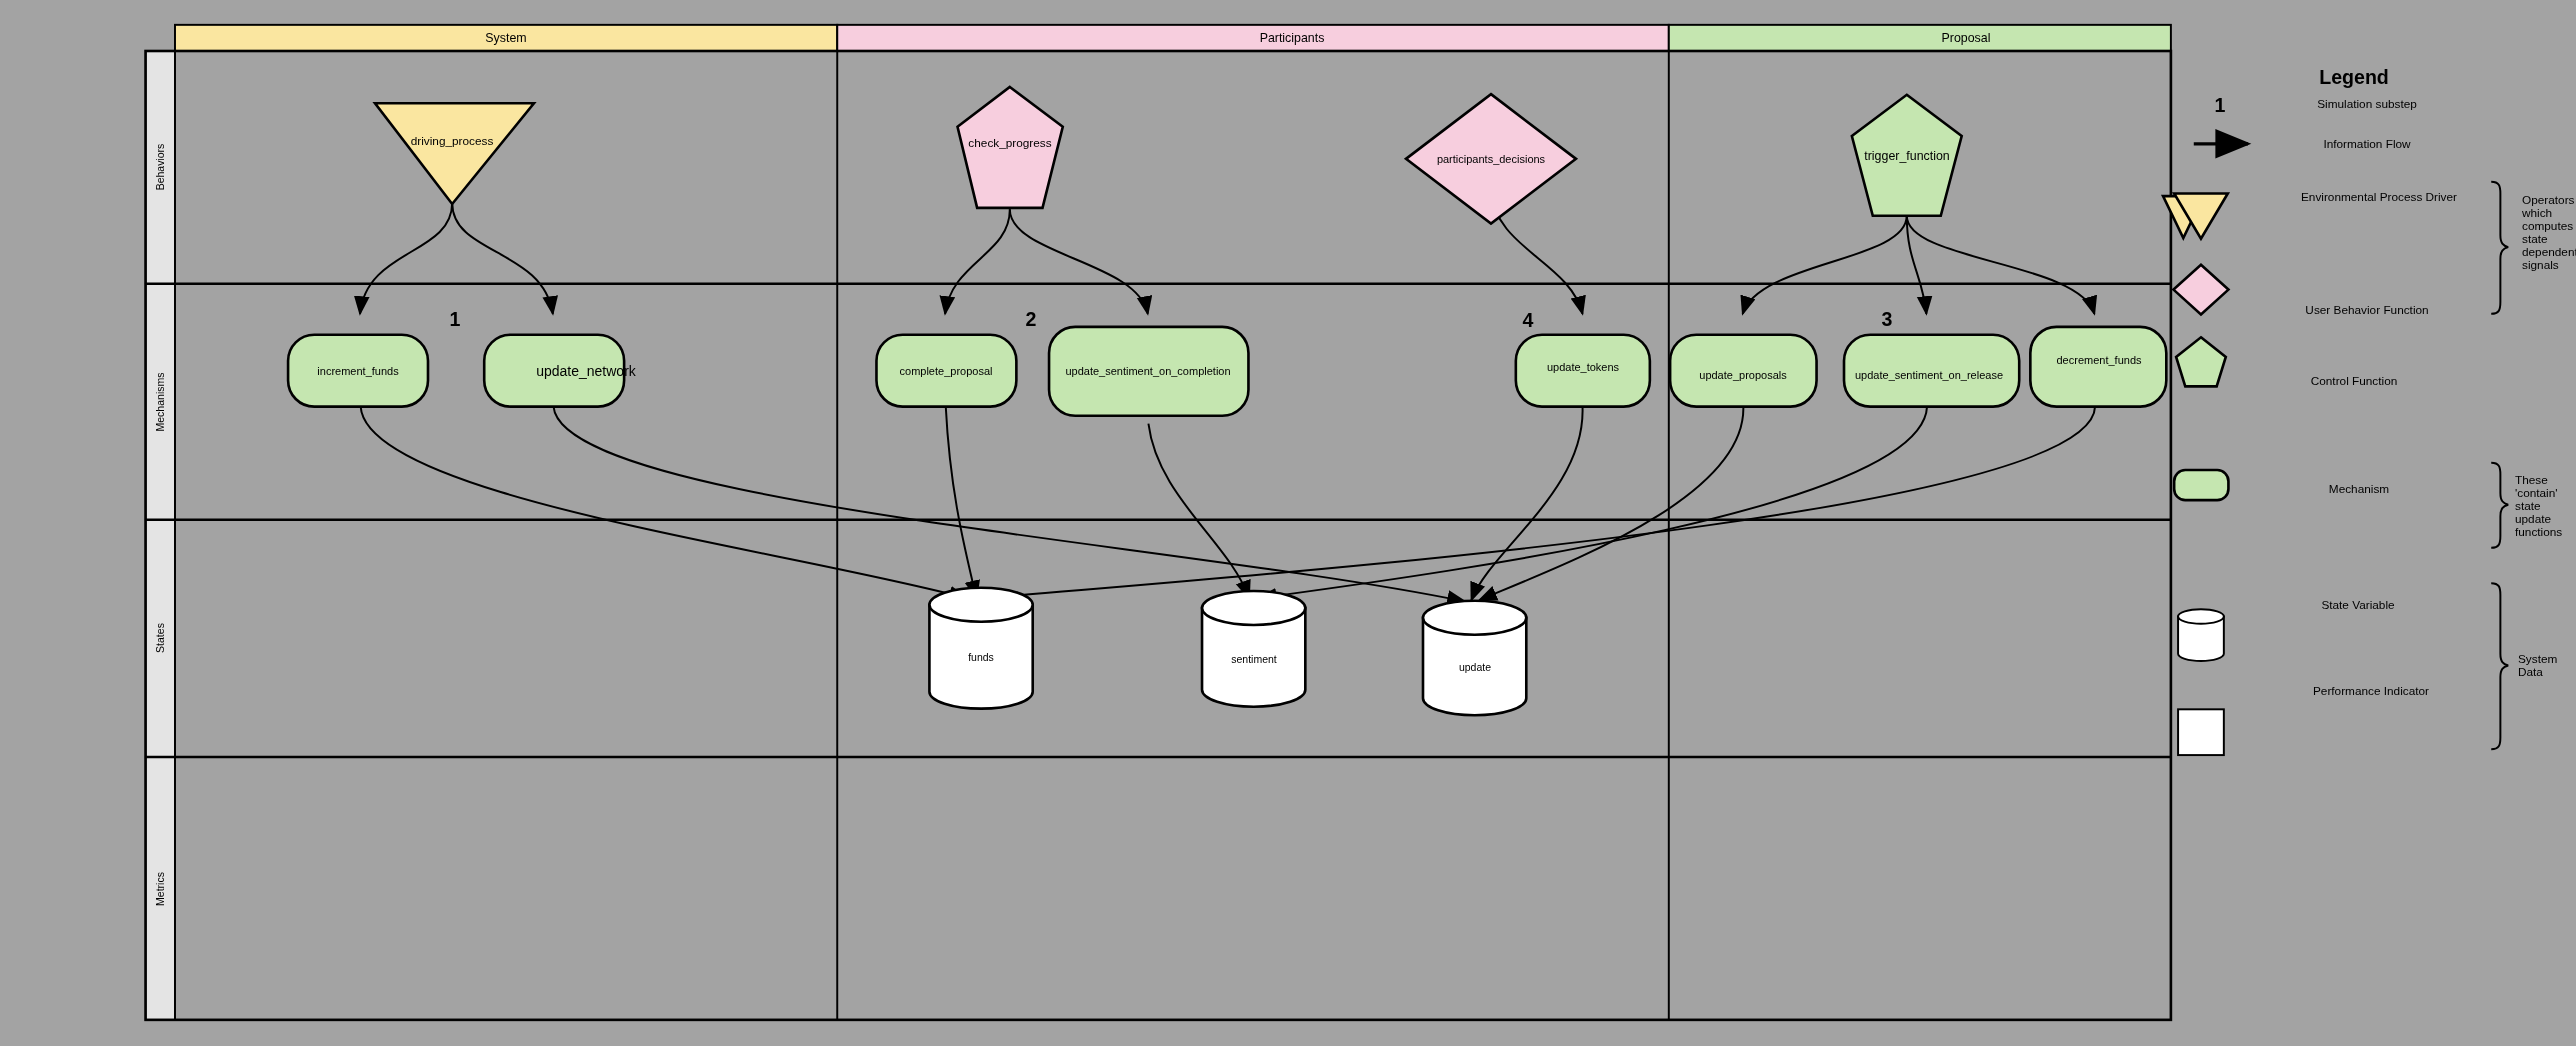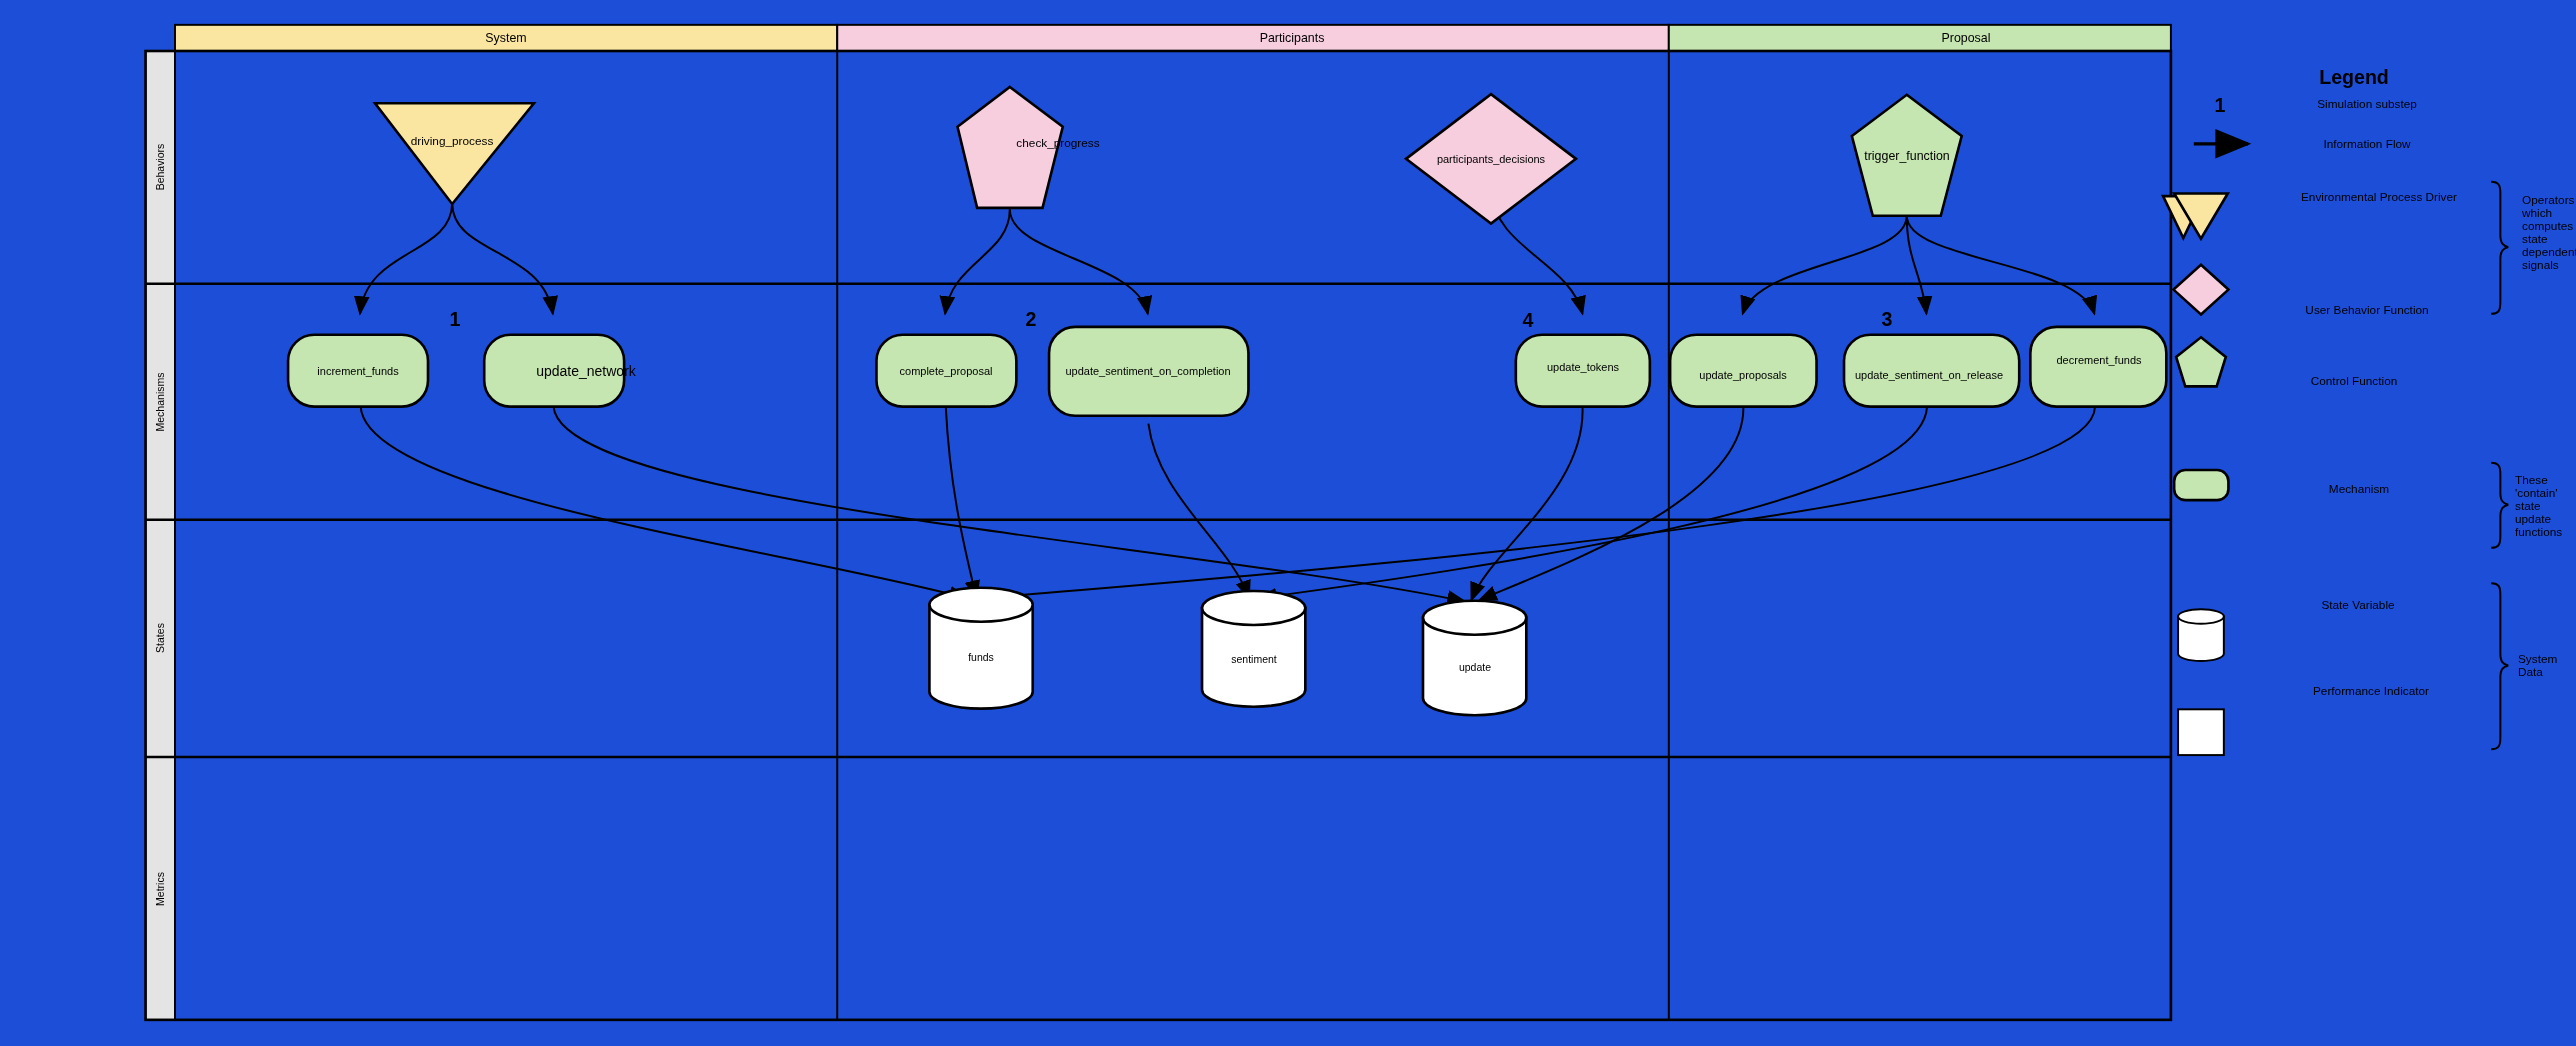--- a/index.html
+++ b/index.html
@@ -5,21 +5,21 @@
   html, body {
     margin: 0;
     padding: 0;
     background: #ffffff;
     font-family: "Liberation Sans", sans-serif;
   }
   #root {
     position: relative;
     width: 2576px;
     height: 1046px;
-    background: #1d4ed8;
+    background: #a3a3a3;
     overflow: hidden;
   }
   #canvas {
     position: absolute;
     left: 0;
     top: 0;
     width: 2576px;
     height: 1046px;
   }
   .cell-text {
@@ -162,21 +162,21 @@
   <div class="cell-text" style="left:175px; top:31px; width:662px; text-align:center; font-size:12.4px;">System</div>
   <div class="cell-text" style="left:837px; top:31px; width:910px; text-align:center; font-size:12.4px;">Participants</div>
   <div class="cell-text" style="left:1669px; top:31px; width:594px; text-align:center; font-size:12.4px;">Proposal</div>
 
   <div class="cell-text" style="left:160px; top:167px; transform:translate(-50%,-50%) rotate(-90deg); font-size:10.5px;">Behaviors</div>
   <div class="cell-text" style="left:160px; top:402px; transform:translate(-50%,-50%) rotate(-90deg); font-size:10.5px;">Mechanisms</div>
   <div class="cell-text" style="left:160px; top:638px; transform:translate(-50%,-50%) rotate(-90deg); font-size:10.5px;">States</div>
   <div class="cell-text" style="left:160px; top:889px; transform:translate(-50%,-50%) rotate(-90deg); font-size:10.5px;">Metrics</div>
 
   <div class="cell-text" style="left:452px; top:141px; transform:translate(-50%,-50%); font-size:11.8px;">driving_process</div>
-  <div class="cell-text" style="left:1010px; top:143px; transform:translate(-50%,-50%); font-size:11.8px;margin-left:48px;">check_progress</div>
+  <div class="cell-text" style="left:1010px; top:143px; transform:translate(-50%,-50%); font-size:11.8px;">check_progress</div>
   <div class="cell-text" style="left:1491px; top:159px; transform:translate(-50%,-50%); font-size:11px;">participants_decisions</div>
   <div class="cell-text" style="left:1907px; top:156px; transform:translate(-50%,-50%); font-size:12.4px;">trigger_function</div>
 
   <div class="cell-text" style="left:455px; top:319px; transform:translate(-50%,-50%); font-size:19.6px; font-weight:bold;">1</div>
   <div class="cell-text" style="left:1031px; top:319px; transform:translate(-50%,-50%); font-size:19.6px; font-weight:bold;">2</div>
   <div class="cell-text" style="left:1528px; top:320px; transform:translate(-50%,-50%); font-size:19.6px; font-weight:bold;">4</div>
   <div class="cell-text" style="left:1887px; top:319px; transform:translate(-50%,-50%); font-size:19.6px; font-weight:bold;">3</div>
 
   <div class="cell-text" style="left:358px; top:371px; transform:translate(-50%,-50%); font-size:11px;">increment_funds</div>
   <div class="cell-text" style="left:586px; top:371px; transform:translate(-50%,-50%); font-size:14px;">update_network</div>

